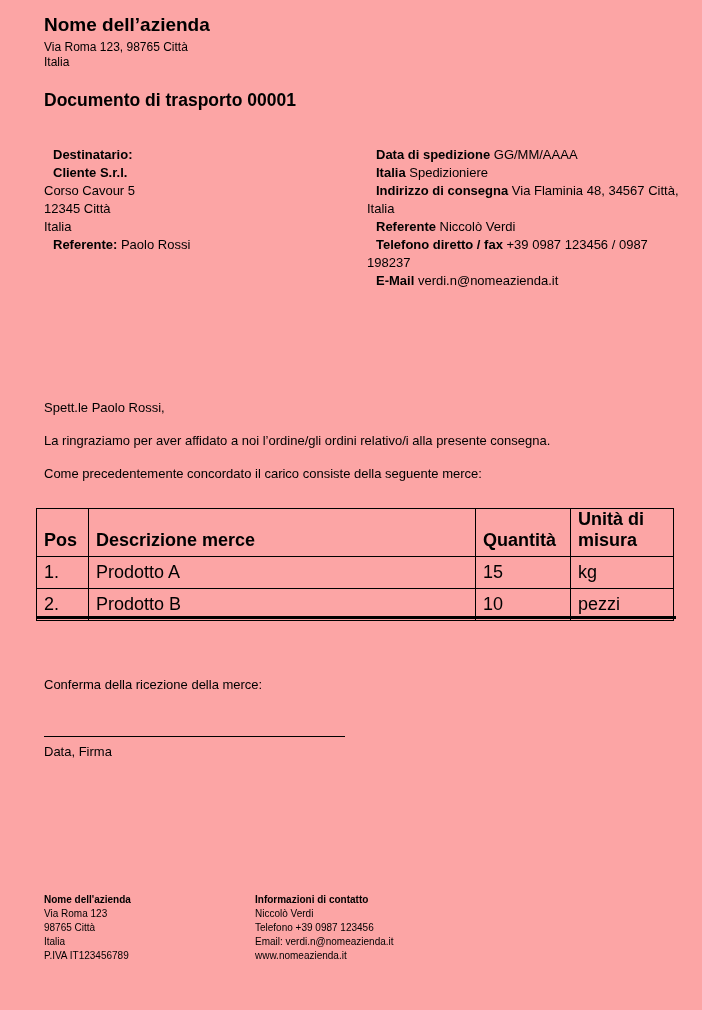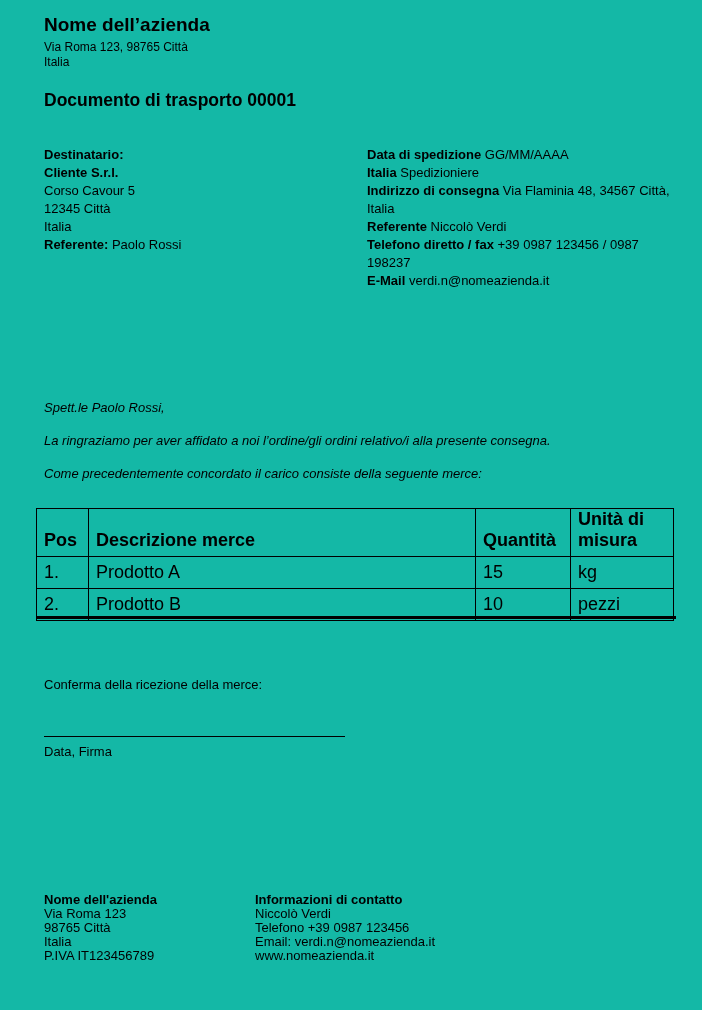--- a/index.html
+++ b/index.html
@@ -5,41 +5,41 @@
   * { margin: 0; padding: 0; box-sizing: border-box; }
   html, body { background: #ffffff; }
   body {
     font-family: "Liberation Sans", sans-serif;
     color: #000000;
   }
   .page {
     position: relative;
     width: 702px;
     height: 1010px;
-    background: #14b8a6;
+    background: #fca5a5;
     overflow: hidden;
   }
-  .b { font-weight: bold; }
+  .b { font-weight: bold; margin-left: 9px; }
 
   
   .company-header { position: absolute; left: 44px; top: 13px; }
   .company-name { font-size: 19px; font-weight: bold; line-height: 24px; margin-bottom: 3px; }
   .company-addr { font-size: 12px; line-height: 15px; }
 
   
   .doc-title { position: absolute; left: 44px; top: 90px; font-size: 17.5px; font-weight: bold; }
 
   
   .info-columns { position: absolute; left: 44px; top: 146px; width: 635px; display: flex; }
   .info-columns .line { font-size: 13px; line-height: 18px; }
   .recipient-block { width: 323px; flex: none; }
   .shipping-block { width: 312px; flex: none; }
 
   
-  .letter-body { position: absolute; left: 44px; top: 399px; width: 620px; font-style: italic; }
+  .letter-body { position: absolute; left: 44px; top: 399px; width: 620px; }
   .letter-body p { font-size: 13px; line-height: 18px; margin-bottom: 15px; }
 
   
   .goods-table {
     position: absolute; left: 36px; top: 508px;
     width: 637px; border-collapse: collapse; table-layout: fixed;
   }
   .goods-table th, .goods-table td {
     border: 1px solid #000;
     vertical-align: bottom;
@@ -57,21 +57,21 @@
   
   .thick-rule { position: absolute; left: 36px; top: 616px; width: 640px; height: 3px; background: #000; }
 
   
   .confirmation-label { position: absolute; left: 44px; top: 677px; font-size: 13px; }
   .signature-line { position: absolute; left: 44px; top: 736px; width: 301px; height: 0; border-top: 1.3px solid #000; }
   .signature-caption { position: absolute; left: 44px; top: 744px; font-size: 13px; }
 
   
   .page-footer { position: absolute; left: 44px; top: 893px; display: flex; }
-  .page-footer .col { font-size: 13px; line-height: 14px; }
+  .page-footer .col { font-size: 10px; line-height: 14px; }
   .footer-company { width: 211px; flex: none; }
   .footer-title { font-weight: bold; }
 </style>
 </head>
 <body>
 
 <div class="page">
 
   <header class="company-header">
     <div class="company-name">Nome dell’azienda</div>

